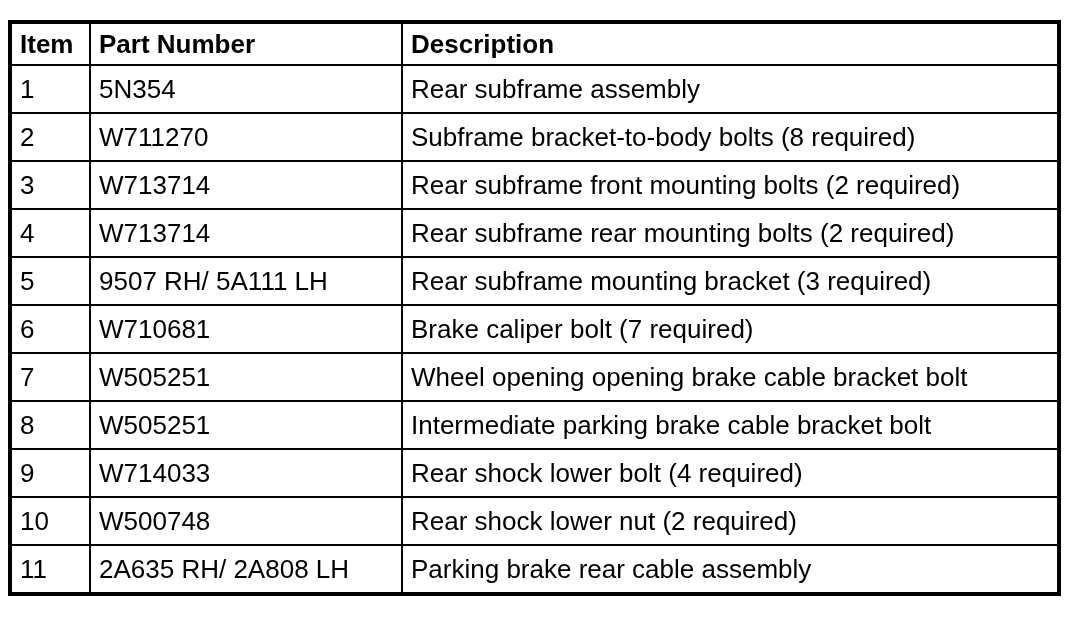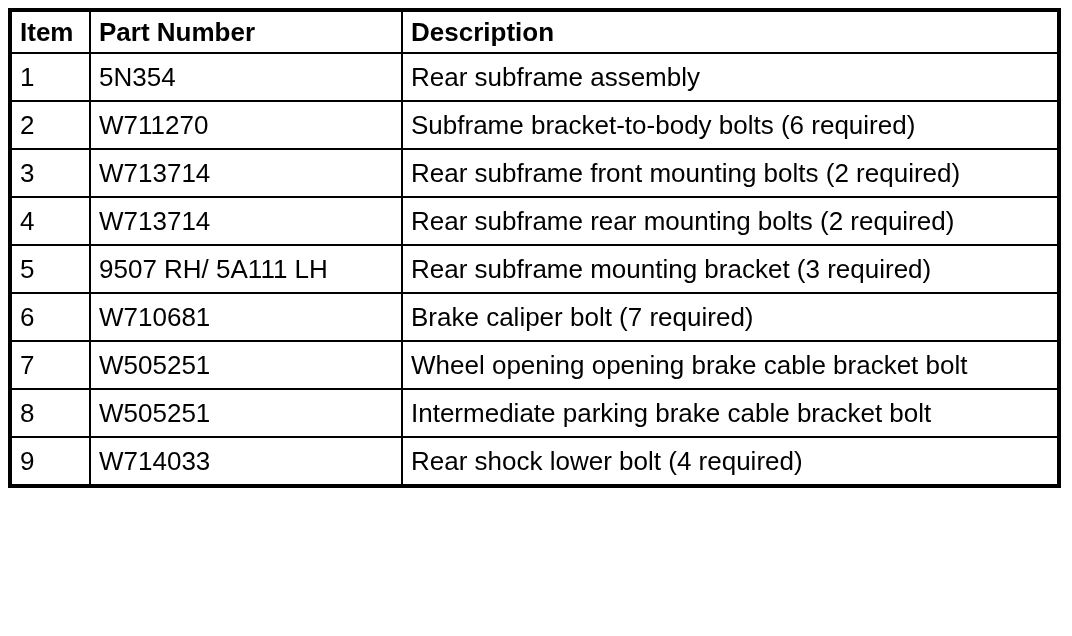--- a/index.html
+++ b/index.html
@@ -11,21 +11,21 @@
     position: relative;
     width: 1072px;
     height: 636px;
     background: #ffffff;
     overflow: hidden;
     font-family: "Liberation Sans", "DejaVu Sans", sans-serif;
   }
   table.parts-table {
     position: absolute;
     left: 8px;
-    top: 8px;
+    top: 20px;
     width: 1049px;
     border-collapse: collapse;
     table-layout: fixed;
     background: #ffffff;
   }
   table.parts-table col.col-item { width: 80px; }
   table.parts-table col.col-part { width: 312px; }
   table.parts-table col.col-desc { width: 657px; }
   table.parts-table th,
   table.parts-table td {
@@ -70,21 +70,21 @@
     </thead>
     <tbody>
       <tr>
         <td>1</td>
         <td>5N354</td>
         <td>Rear subframe assembly</td>
       </tr>
       <tr>
         <td>2</td>
         <td>W711270</td>
-        <td>Subframe bracket-to-body bolts (6 required)</td>
+        <td>Subframe bracket-to-body bolts (8 required)</td>
       </tr>
       <tr>
         <td>3</td>
         <td>W713714</td>
         <td>Rear subframe front mounting bolts (2 required)</td>
       </tr>
       <tr>
         <td>4</td>
         <td>W713714</td>
         <td>Rear subframe rear mounting bolts (2 required)</td>
@@ -107,15 +107,25 @@
       <tr>
         <td>8</td>
         <td>W505251</td>
         <td>Intermediate parking brake cable bracket bolt</td>
       </tr>
       <tr>
         <td>9</td>
         <td>W714033</td>
         <td>Rear shock lower bolt (4 required)</td>
       </tr>
+      <tr>
+        <td>10</td>
+        <td>W500748</td>
+        <td>Rear shock lower nut (2 required)</td>
+      </tr>
+      <tr>
+        <td>11</td>
+        <td>2A635 RH/ 2A808 LH</td>
+        <td>Parking brake rear cable assembly</td>
+      </tr>
     </tbody>
   </table>
 </div>
 
 </body></html>

